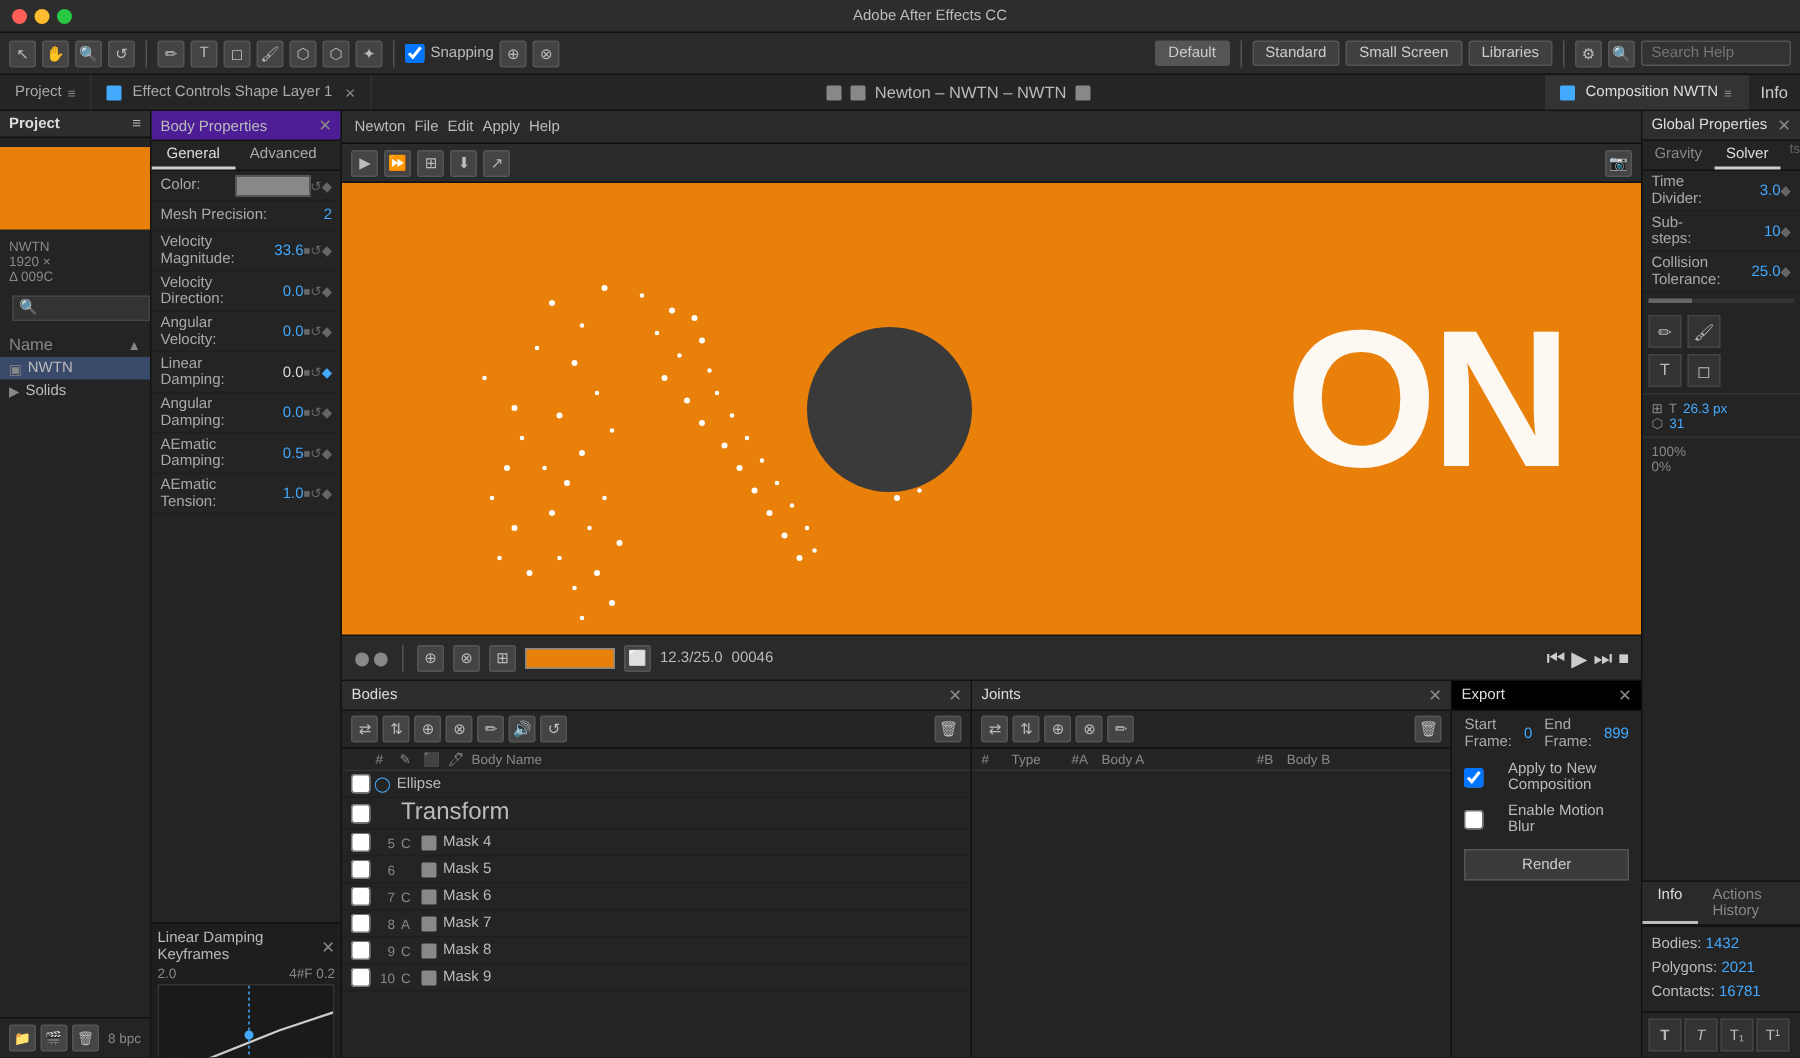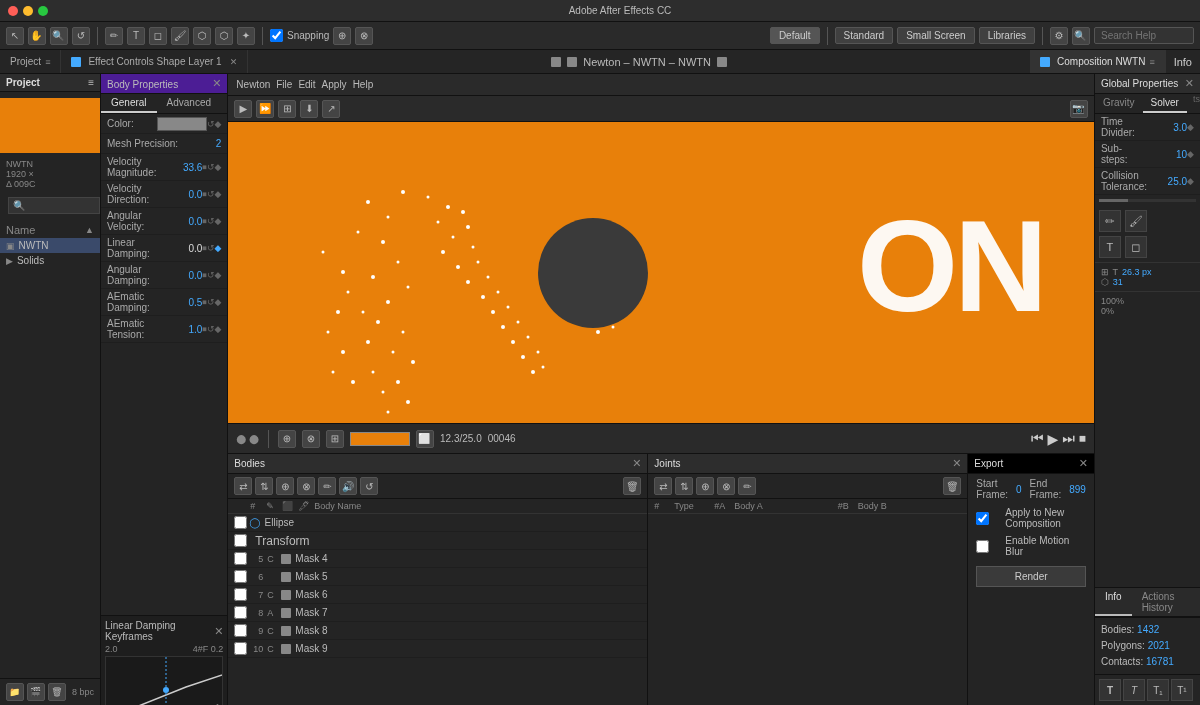--- a/index.html
+++ b/index.html
@@ -734,21 +734,21 @@
         </div>
         <div style="overflow-y:auto;flex:1;">
 
           <div class="body-row">
             <input type="checkbox" style="">
             <span style="color:#4af;font-size:10px;margin-left:2px;">◯</span>
             <span style="flex:1;padding-left:4px;font-size:10px;">Ellipse</span>
           </div>
           <div class="body-row">
             <input type="checkbox" style="">
-            <span style="flex:1;padding-left:8px;font-size:12px;">Transform</span>
+            <span style="flex:1;padding-left:20px;font-size:16px;">Transform</span>
           </div>
 
           <div class="body-row">
             <input type="checkbox" style="">
             <span class="num">5</span>
             <span class="letter">C</span>
             <div class="dot"></div>
             <span class="name">Mask 4</span>
           </div>
           <div class="body-row">

